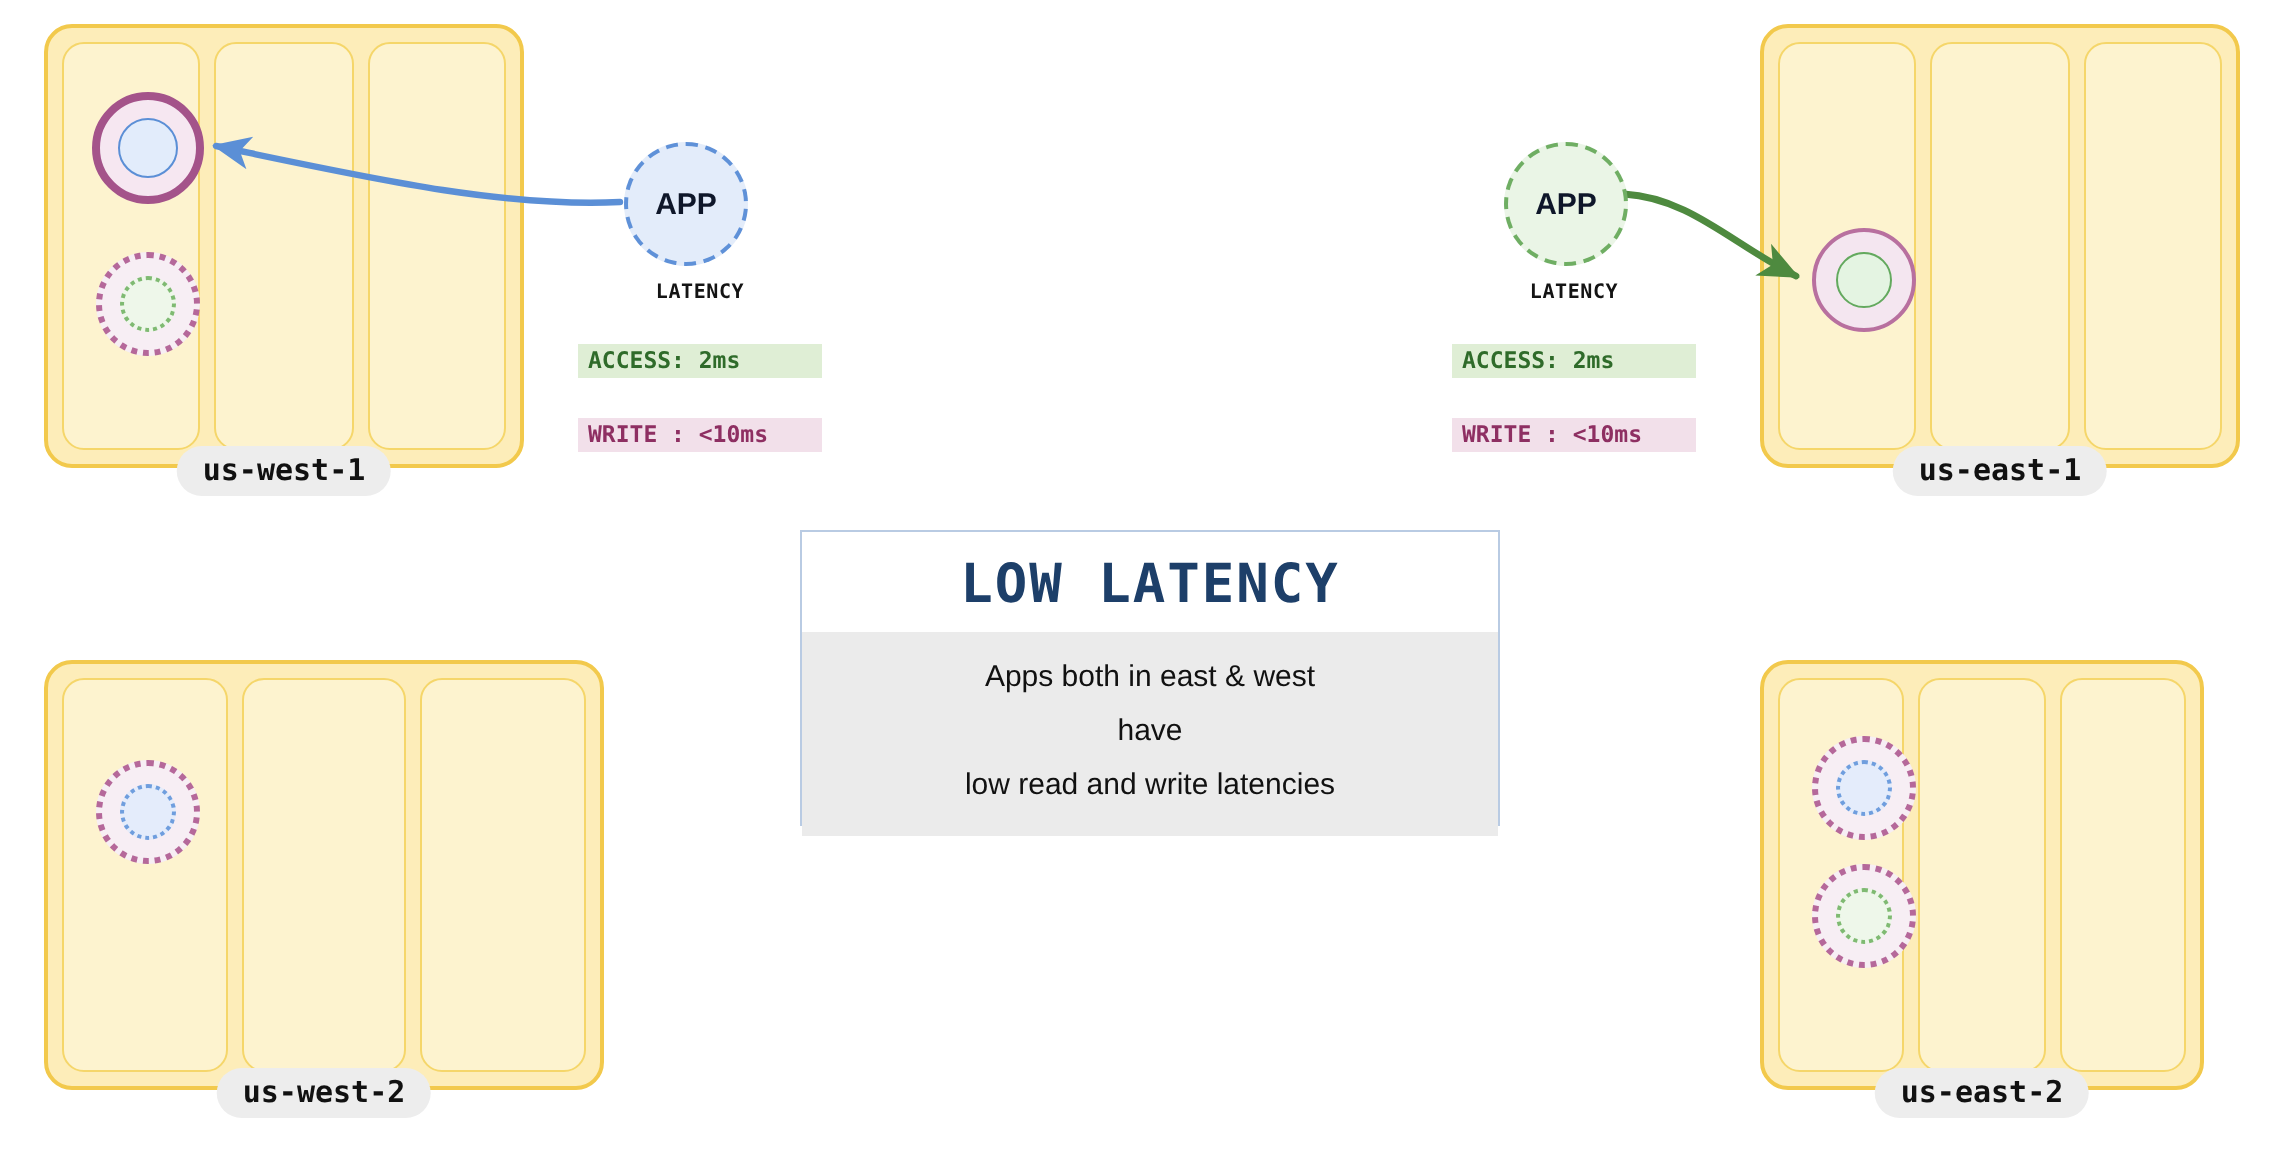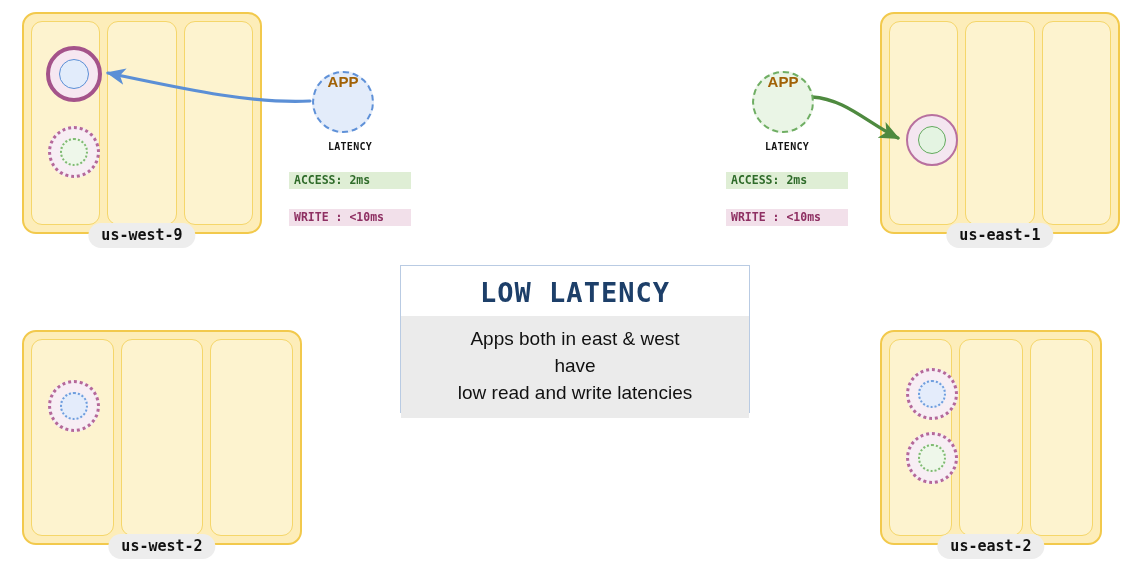--- a/index.html
+++ b/index.html
@@ -80,22 +80,22 @@
     background:#e4ecfb;border:2.5px dotted #6f9ede;
   }
   .node.ghost .node-inner.green{
     background:#eef7ea;border:2.5px dotted #7fba72;
   }
 
   
   .app{
     position:absolute;
     border-radius:50%;
-    display:flex;align-items:flex-start;justify-content:center;
-    font-size:15px;font-weight:bold;color:#a16207;
+    display:flex;align-items:center;justify-content:center;
+    font-size:15px;font-weight:bold;color:#0f172a;
     font-family:"Liberation Sans",sans-serif;
     box-sizing:border-box;
     z-index:5;
   }
   .app.blue{background:#e3ecfa;border:2px dashed #5f91d8;}
   .app.green{background:#eaf5e6;border:2px dashed #6fae63;}
 
   
   .latency{position:absolute;z-index:5;width:122px;}
   .latency .lat-title{
@@ -132,21 +132,21 @@
     font-size:27px;
     letter-spacing:1px;
     padding:11px 0 8px 0;
     background:#ffffff;
   }
   .callout-body{
     background:#ebebeb;
     text-align:center;
     color:#111;
     font-family:"Liberation Sans",sans-serif;
-    font-size:19px;
+    font-size:15px;
     line-height:27px;
     padding:9px 10px 12px 10px;
   }
 
   svg.arrows{position:absolute;left:0;top:0;width:1146px;height:588px;
              pointer-events:none;z-index:3;}
 </style>
 </head>
 <body>
 
@@ -159,21 +159,21 @@
         <div class="node solid-strong" style="left:14px;top:24px;width:56px;height:56px;">
           <div class="node-inner" style="width:30px;height:30px;"></div>
         </div>
         <div class="node ghost" style="left:16px;top:104px;width:52px;height:52px;">
           <div class="node-inner green" style="width:28px;height:28px;"></div>
         </div>
       </div>
       <div class="col"></div>
       <div class="col"></div>
     </div>
-    <div class="region-label">us-west-9</div>
+    <div class="region-label">us-west-1</div>
   </div>
 
   <div class="region" style="left:880px;top:12px;width:240px;height:222px;">
     <div class="region-box"></div>
     <div class="cols">
       <div class="col">
         <div class="node solid-light" style="left:16px;top:92px;width:52px;height:52px;">
           <div class="node-inner" style="width:28px;height:28px;"></div>
         </div>
       </div>

